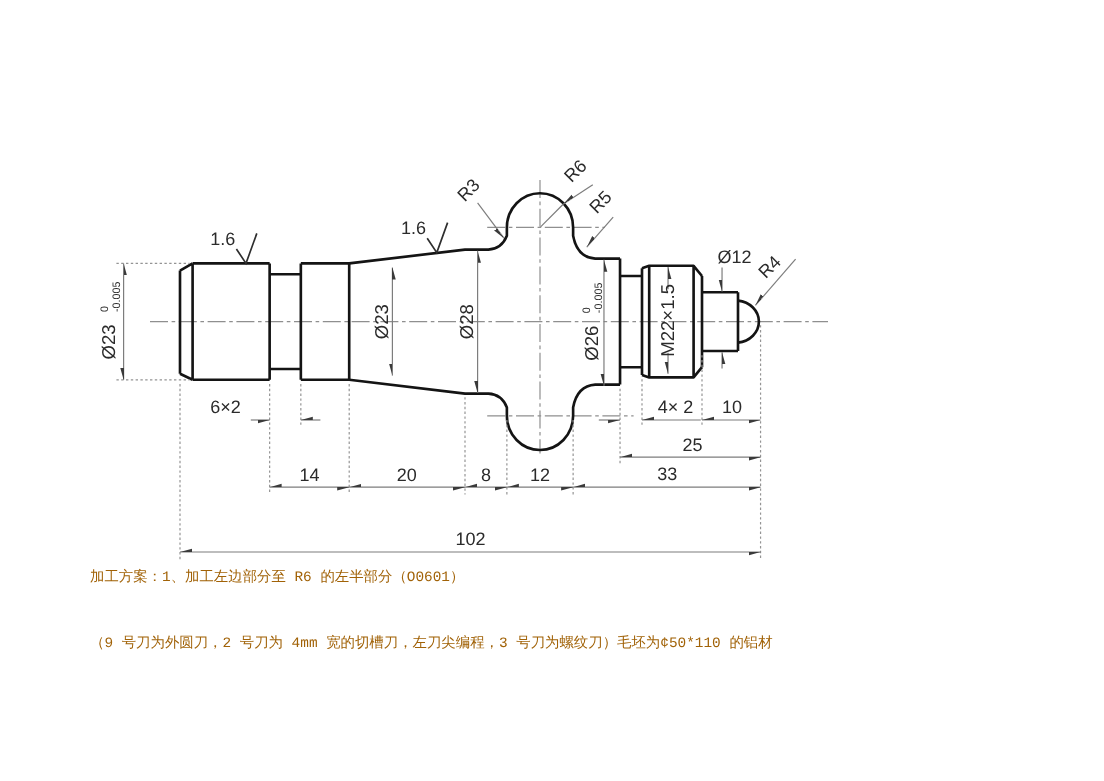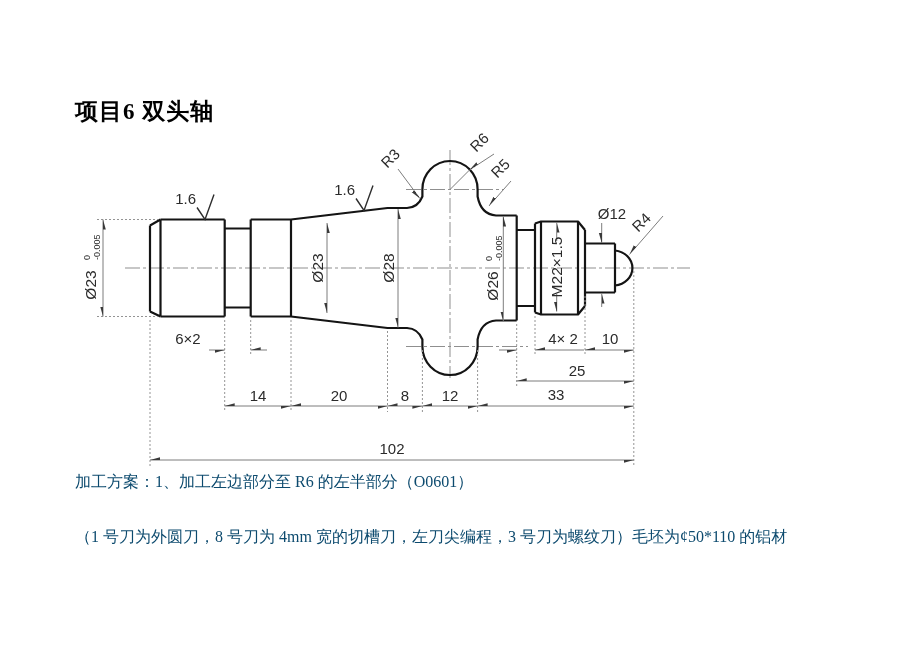--- a/index.html
+++ b/index.html
@@ -1,40 +1,39 @@
 <!DOCTYPE html>
 <html><head>
 <meta charset="utf-8">
 <style>
   html,body{margin:0;padding:0;background:#fff;}
   .page{position:relative;width:920px;height:651px;background:#ffffff;overflow:hidden;
         font-family:"Liberation Serif",serif;color:#000;}
   .title{position:absolute;left:75px;top:96px;font-size:23px;font-weight:bold;
          letter-spacing:1px;font-family:"Liberation Serif",serif;}
-  .note{position:absolute;font-size:16px;color:#0c4a6e;white-space:pre;}
+  .note{position:absolute;font-size:12px;color:#a16207;white-space:pre;font-family:Liberation Mono, monospace;}
   .n1{left:75px;top:472px;}
   .n2{left:86px;top:492px;}
   .n3{left:75px;top:527px;}
   svg{position:absolute;left:0;top:0;}
   .part{stroke:#141414;stroke-width:2.2;fill:none;stroke-linejoin:round;}
   .cl{stroke:#8f8f8f;stroke-width:1;fill:none;stroke-dasharray:15 3 3 3;}
   .ext{stroke:#949494;stroke-width:1;fill:none;stroke-dasharray:2 2;}
   .dim{stroke:#7d7d7d;stroke-width:1;fill:none;}
   .ldr{stroke:#7d7d7d;stroke-width:1;fill:none;}
   .fin{stroke:#2e2e2e;stroke-width:1.4;fill:none;}
   .dtx{font-family:"Liberation Sans",sans-serif;font-size:15px;fill:#2b2b2b;}
   .dtx2{font-family:"Liberation Sans",sans-serif;font-size:15.5px;fill:#2b2b2b;}
   .tol{font-family:"Liberation Sans",sans-serif;font-size:9px;fill:#2b2b2b;}
 </style>
 </head>
 <body>
 
 <div class="page">
 
-  <div class="title">项目6 双头轴</div>
 
   <svg width="920" height="651" viewBox="0 0 920 651">
     <defs>
       <marker id="ae" orient="auto" refX="10" refY="0" markerWidth="11" markerHeight="8" markerUnits="userSpaceOnUse">
           <path d="M0,-2.8 L10,0 L0,2.8 Z" fill="#3a3a3a"></path>
         </marker>
       <marker id="as" orient="auto-start-reverse" refX="10" refY="0" markerWidth="11" markerHeight="8" markerUnits="userSpaceOnUse">
           <path d="M0,-2.8 L10,0 L0,2.8 Z" fill="#3a3a3a"></path>
         </marker>
     </defs>
@@ -129,15 +128,15 @@
       <text class="dtx2" transform="rotate(-90 556.7 267)" x="556.7" y="272" text-anchor="middle">M22×1.5</text>
 
       <text class="dtx" transform="rotate(-45 394 162)" x="394" y="162" text-anchor="middle">R3</text>
       <text class="dtx" transform="rotate(-45 483 146)" x="483" y="146" text-anchor="middle">R6</text>
       <text class="dtx" transform="rotate(-45 504 172)" x="504" y="172" text-anchor="middle">R5</text>
       <text class="dtx" transform="rotate(-45 645 226)" x="645" y="226" text-anchor="middle">R4</text>
     </g>
   </svg>
 
   <div class="note n1">加工方案：1、加工左边部分至 R6 的左半部分（O0601）</div>
-  <div class="note n3">（1 号刀为外圆刀，8 号刀为 4mm 宽的切槽刀，左刀尖编程，3 号刀为螺纹刀）毛坯为¢50*110 的铝材</div>
+  <div class="note n3">（9 号刀为外圆刀，2 号刀为 4mm 宽的切槽刀，左刀尖编程，3 号刀为螺纹刀）毛坯为¢50*110 的铝材</div>
 
 </div>
 
 </body></html>

